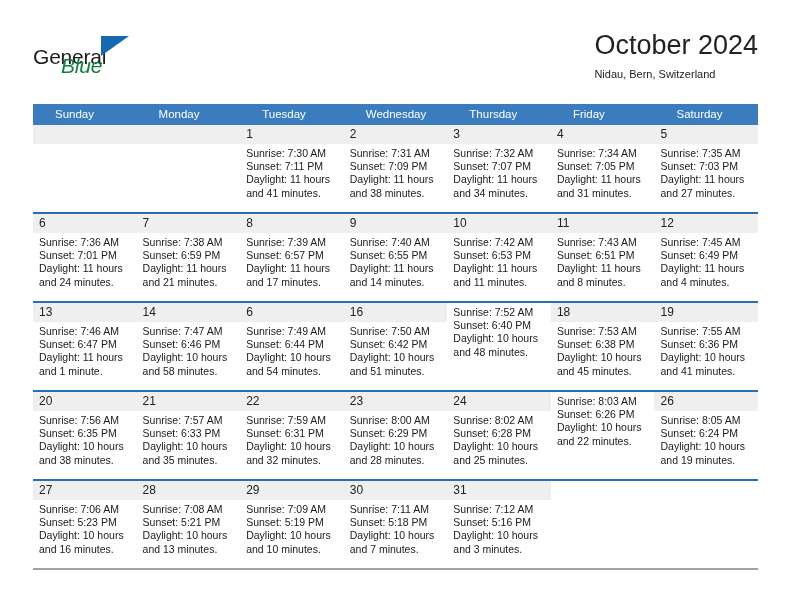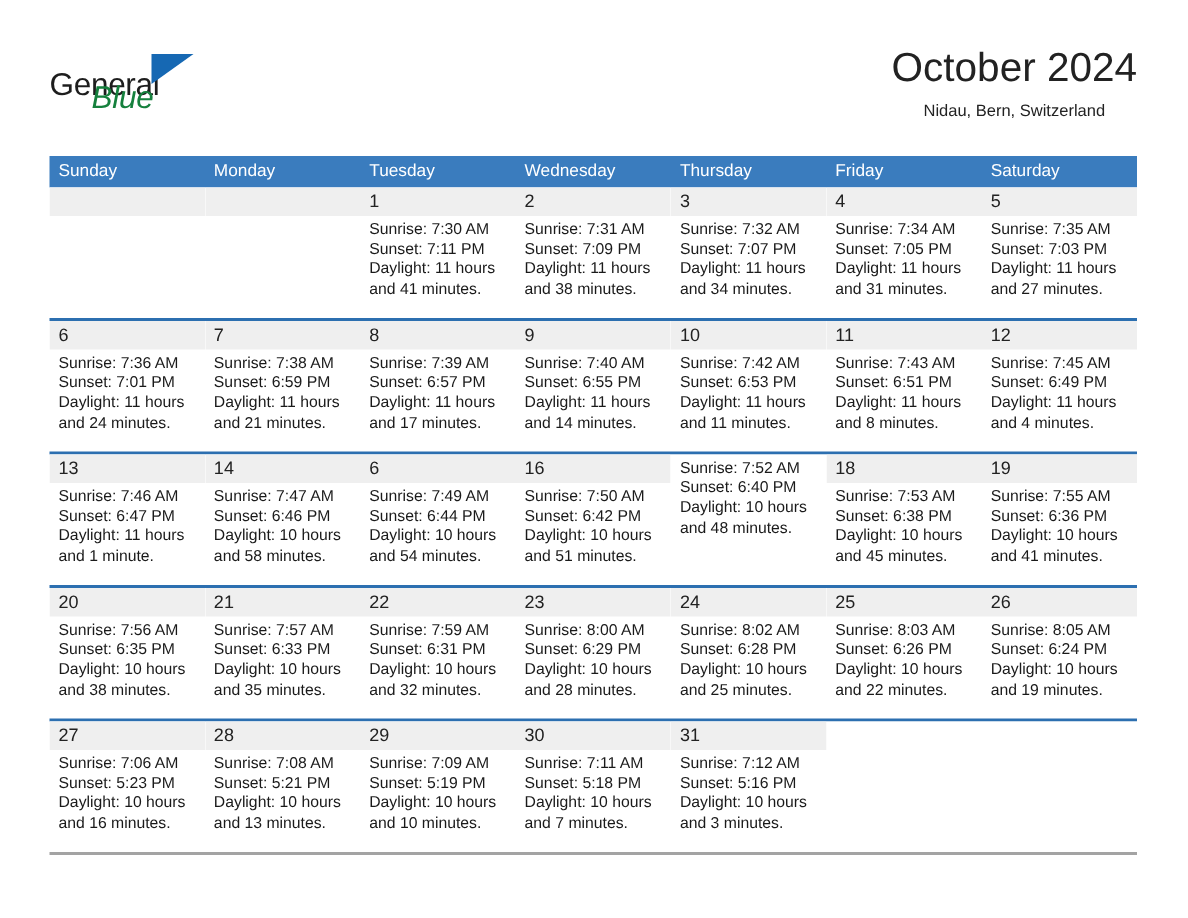--- a/index.html
+++ b/index.html
@@ -66,21 +66,21 @@
     letter-spacing: -0.2px;
     color: #15803d;
     line-height: 1;
     font-style: italic;
   }
 
   .title-block {
     position: absolute;
     right: 0;
     top: 0;
-    text-align: center;
+    text-align: left;
   }
   .cal-title {
     font-size: 27px;
     color: #222222;
     line-height: 1.15;
     white-space: nowrap;
   }
   .cal-subtitle {
     margin-top: 7px;
     font-size: 11px;
@@ -101,21 +101,21 @@
     display: flex;
     width: 100%;
     background: #3a7cbe;
     height: 21px;
   }
   .weekday-cell {
     flex: 1 1 0;
     color: #ffffff;
     font-size: 11.5px;
     line-height: 21px;
-    padding-left: 6px;
+    padding-left: 22px;
     box-sizing: border-box;
     white-space: nowrap;
     overflow: hidden;
   }
 
   .week-row {
     display: flex;
     width: 100%;
     height: 89px;
     border-bottom: 2px solid #2c6fb0;
@@ -414,21 +414,20 @@
           <div class="day-cell">
             <div class="day-number-band">24</div>
             <div class="day-body">
               <div>Sunrise: 8:02 AM</div>
               <div>Sunset: 6:28 PM</div>
               <div>Daylight: 10 hours</div>
               <div>and 25 minutes.</div>
             </div>
           </div>
           <div class="day-cell">
-            <div class="day-number-band">25</div>
             <div class="day-body">
               <div>Sunrise: 8:03 AM</div>
               <div>Sunset: 6:26 PM</div>
               <div>Daylight: 10 hours</div>
               <div>and 22 minutes.</div>
             </div>
           </div>
           <div class="day-cell">
             <div class="day-number-band">26</div>
             <div class="day-body">

